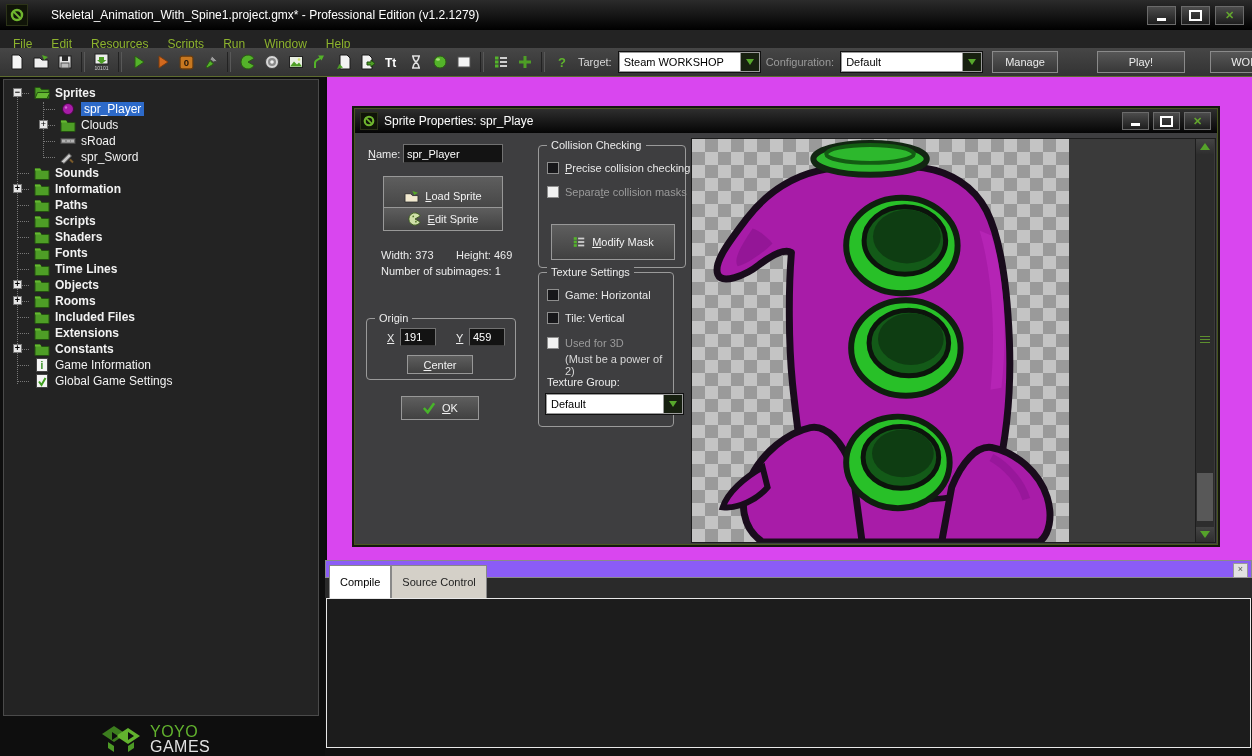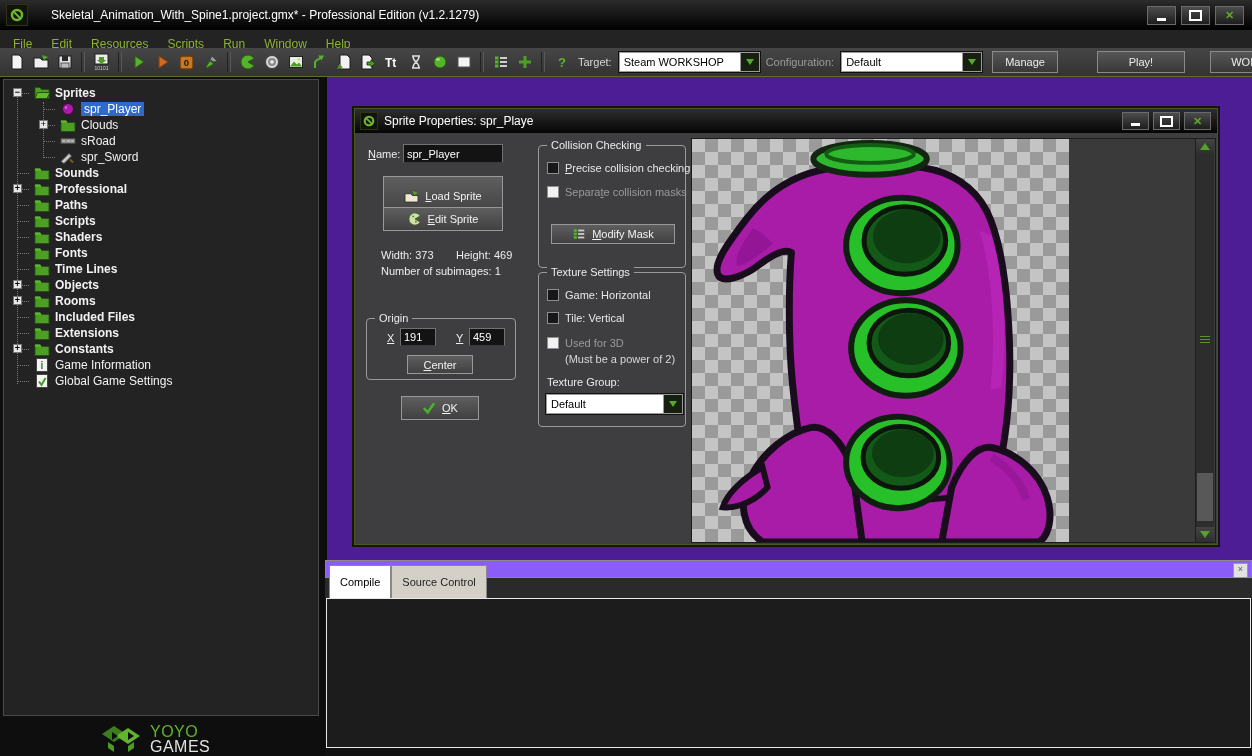--- a/index.html
+++ b/index.html
@@ -60,21 +60,21 @@
   .ticon{width:16px;height:14px;margin-right:5px;flex:0 0 auto}
   .sel{background:#2d6ac9;color:#fff;padding:0 3px}
 
   
   .logo{position:absolute;left:98px;top:645px;display:flex;align-items:center;gap:6px}
   .logo-text{line-height:15px;font-size:16px;letter-spacing:.5px}
   .logo-text .l1{color:#62b32e}
   .logo-text .l2{color:#e2e2e2}
 
   
-  .mdi{left:325px;top:77px;width:927px;height:483px;background:#4c1d95;border-left:2px solid #0c0c0c;box-sizing:border-box}
+  .mdi{left:325px;top:77px;width:927px;height:483px;background:#d946ef;border-left:2px solid #0c0c0c;box-sizing:border-box}
 
   
   .dialog{position:absolute;left:27px;top:31px;width:864px;height:437px;background:#3e3e40;
           border:1px solid #48561f;box-shadow:0 0 0 2px #15170e;box-sizing:border-box}
   .dlg-title{position:absolute;left:0;top:0;right:0;height:24px;background:linear-gradient(#2e2e2e,#050505);
              display:flex;align-items:center;gap:6px;padding:0 5px;color:#fff;font-size:12px}
   .dlg-icon{width:16px;height:16px;background:#101408;border:1px solid #2c3318;display:grid;place-items:center}
   .dlg-btns{position:absolute;right:6px;top:3px;display:flex;gap:4px}
   .dlg-btns .wbtn{width:25px;height:16px}
   .dlabel{position:absolute;font-size:11px;color:#ececec}
@@ -355,21 +355,21 @@
           <path d="M1 2h5l1.5 2H1z" fill="#66b832"></path>
         </svg>
       <span>Sounds</span>
     </div>
     <div class="trow lvl0 bold">
       <span class="exp plus"></span>
       <svg class="ticon" viewBox="0 0 16 13">
           <path d="M1 2h5l1.5 2H15v9H1z" fill="#4e9e26" stroke="#245210"></path>
           <path d="M1 2h5l1.5 2H1z" fill="#66b832"></path>
         </svg>
-      <span>Professional</span>
+      <span>Information</span>
     </div>
     <div class="trow lvl0 bold">
       <svg class="ticon" viewBox="0 0 16 13">
           <path d="M1 2h5l1.5 2H15v9H1z" fill="#4e9e26" stroke="#245210"></path>
           <path d="M1 2h5l1.5 2H1z" fill="#66b832"></path>
         </svg>
       <span>Paths</span>
     </div>
     <div class="trow lvl0 bold">
       <svg class="ticon" viewBox="0 0 16 13">
@@ -535,34 +535,34 @@
     <div class="grp" style="left:183px;top:36px;width:148px;height:123px">
       <span class="legend">Collision Checking</span>
       <div class="cbrow" style="left:8px;top:16px">
         <span class="cb dark"></span>
         <span><u>P</u>recise collision checking</span>
       </div>
       <div class="cbrow" style="left:8px;top:40px">
         <span class="cb light"></span>
         <span class="dim-label">Separa<u>t</u>e collision masks</span>
       </div>
-      <div class="gbtn" style="left:12px;top:78px;width:124px;height:20px">
+      <div class="gbtn" style="left:12px;top:78px;width:124px;height:36px">
         <svg width="14" height="14" viewBox="0 0 16 16">
             <rect x="2" y="2.5" width="3.5" height="3" fill="#54b32a"></rect>
             <rect x="7" y="3" width="7" height="2" fill="#cfcfcf"></rect>
             <rect x="2" y="6.5" width="3.5" height="3" fill="#54b32a"></rect>
             <rect x="7" y="7" width="7" height="2" fill="#cfcfcf"></rect>
             <rect x="2" y="10.5" width="3.5" height="3" fill="#54b32a"></rect>
             <rect x="7" y="11" width="7" height="2" fill="#cfcfcf"></rect>
           </svg>
         <span><u>M</u>odify Mask</span>
       </div>
     </div>
 
-    <div class="grp" style="left:183px;top:163px;width:148px;height:155px">
+    <div class="grp" style="left:183px;top:163px;width:136px;height:155px">
       <span class="legend">Texture Settings</span>
       <div class="cbrow" style="left:8px;top:16px">
         <span class="cb dark"></span>
         <span>Game: Horizontal</span>
       </div>
       <div class="cbrow" style="left:8px;top:39px">
         <span class="cb dark"></span>
         <span>Tile: Vertical</span>
       </div>
       <div class="cbrow" style="left:8px;top:64px">

